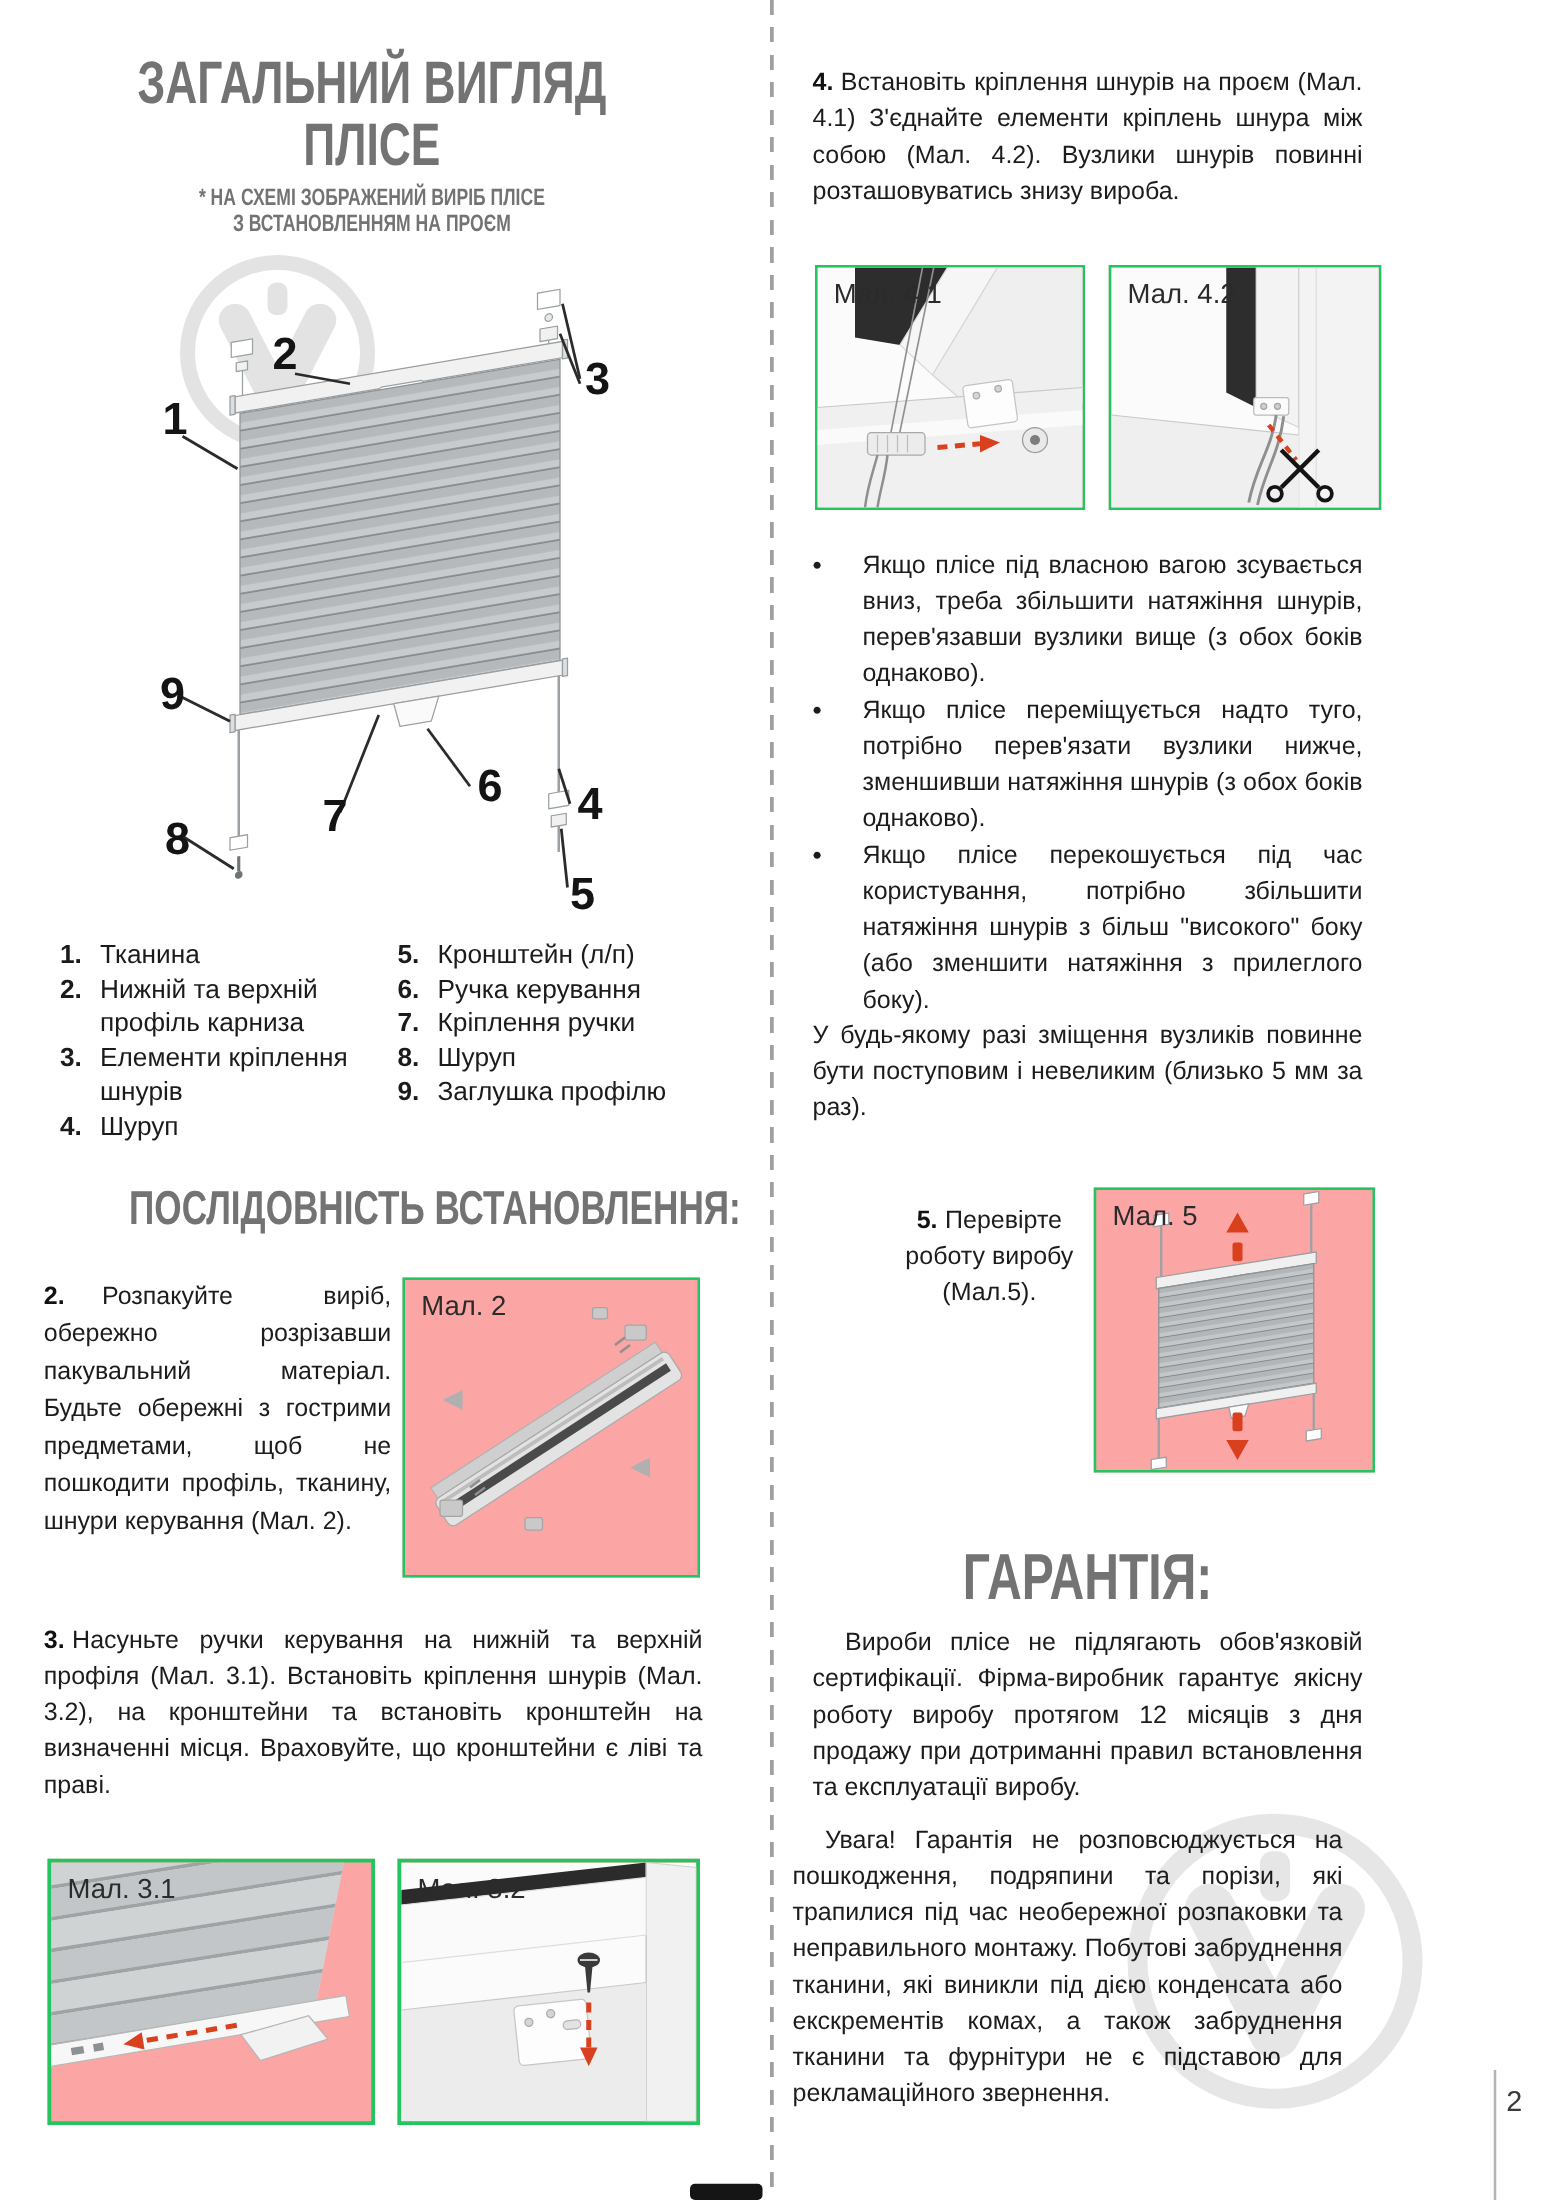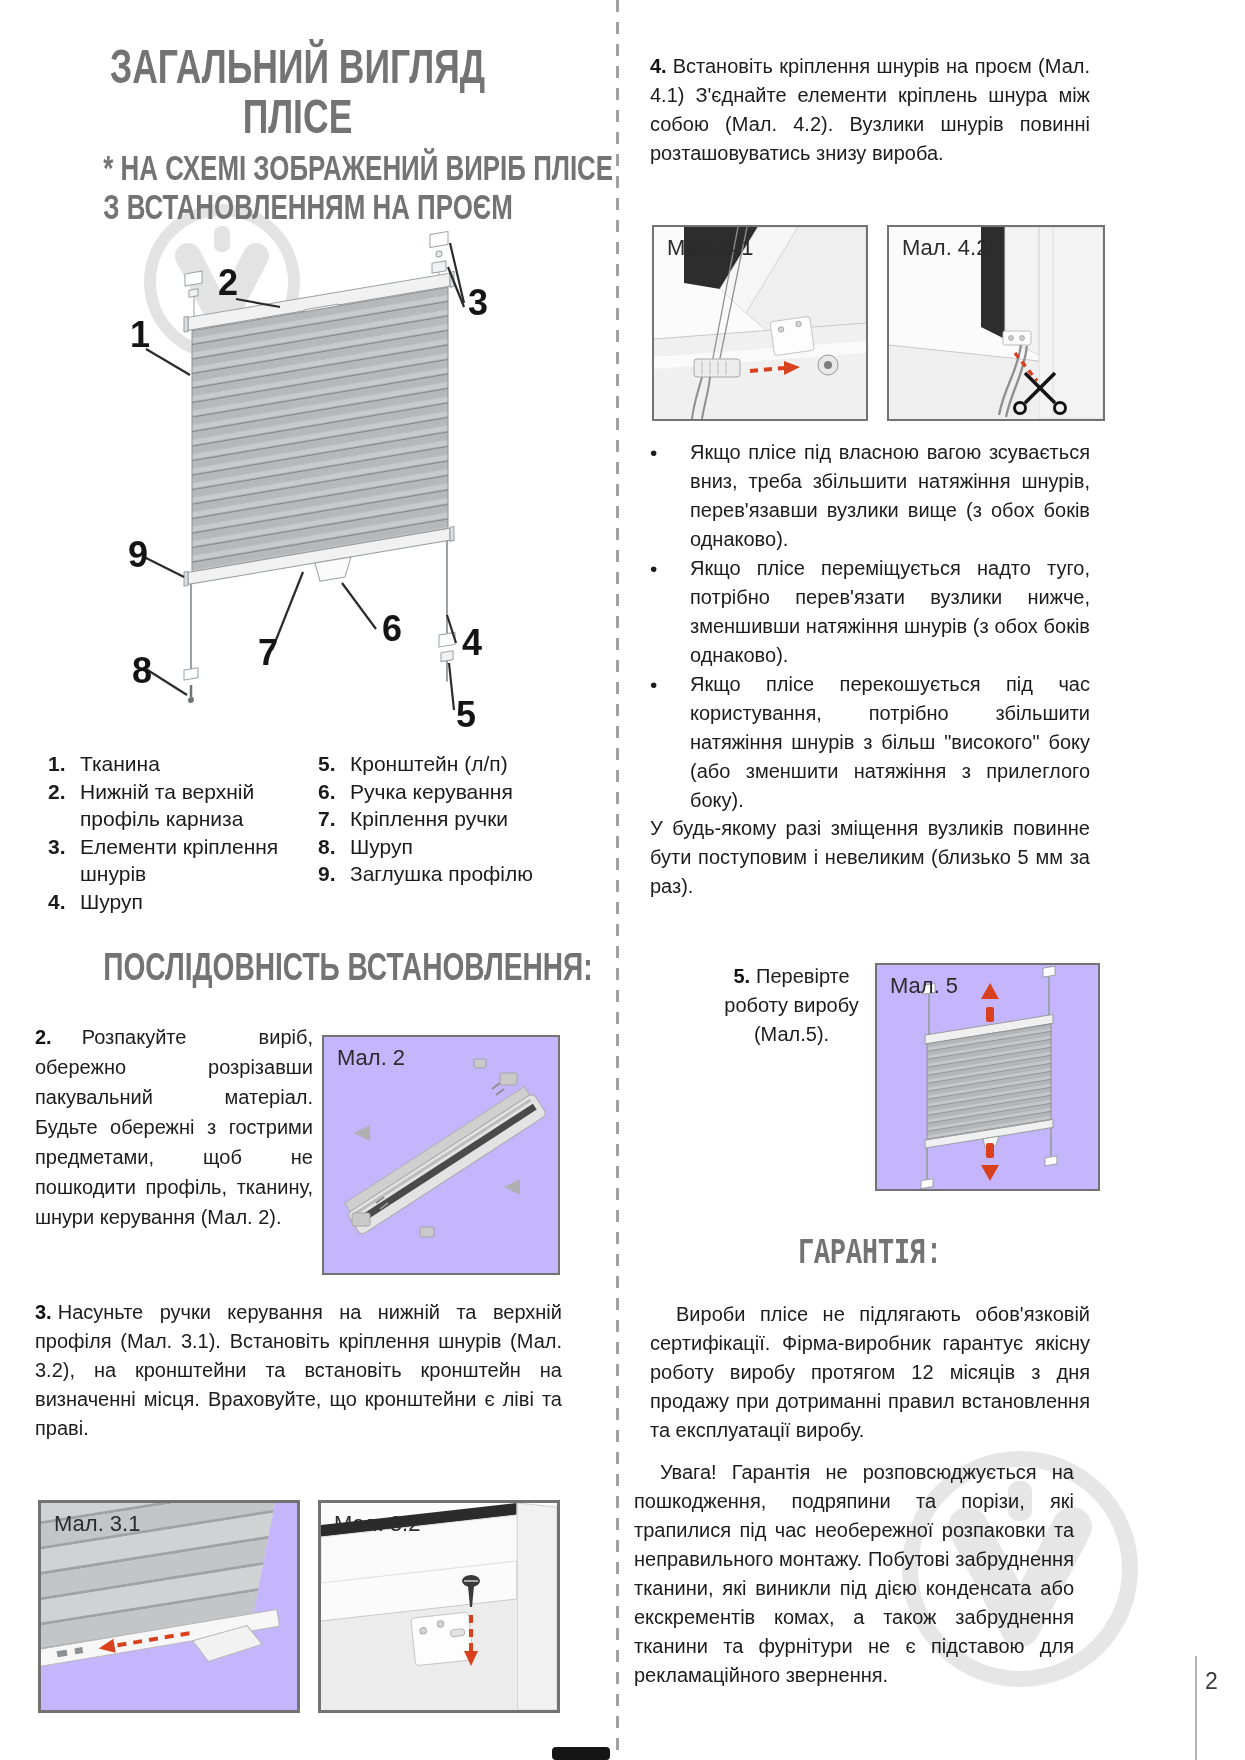--- a/index.html
+++ b/index.html
@@ -12,36 +12,36 @@
   .abs { position:absolute; }
   .layer { z-index:2; }
   .wm { z-index:1; }
   .divider {
     left:616px; top:0; width:3px; height:1760px; z-index:3;
     background:repeating-linear-gradient(to bottom,#a0a0a0 0 12px, transparent 12px 22px);
   }
   .h-cond { font-weight:700; color:#737373; text-align:center; }
   .h-cond .ln { display:block; transform:scaleX(0.74); transform-origin:50% 50%; white-space:nowrap; }
   .title { font-size:48px; line-height:1.04; }
-  .subtitle { font-size:35px; line-height:1.12; }
+  .subtitle { font-size:19px; line-height:1.12; }
   .sec-head { font-size:38px; line-height:1.0; }
-  .g-head { font-size:36px; line-height:1.0;font-family:Liberation Mono, monospace; }
+  .g-head { font-size:52px; line-height:1.0; }
   .body { font-size:20px; line-height:29px; text-align:justify; color:#1c1c1c; }
   .body .num { font-weight:700; color:#111; }
   .gap-big { margin-right:30px; }
   .gap-sm { margin-right:6px; }
   .indent { text-indent:26px; }
   .leg { font-size:21px; line-height:27.5px; }
   .leg-item { display:flex; }
   .leg-num { width:32px; font-weight:700; flex:0 0 32px; }
   .leg-txt { flex:1; }
   .bullets .bullet { display:flex; }
   .bullets .dot { flex:0 0 40px; width:40px; font-size:21px; line-height:29px; }
   .bullets .btxt { flex:1; }
-  .figbox { position:absolute; border:2px solid #737373; background:#c4b5fd; z-index:2;margin-top:13px; }
+  .figbox { position:absolute; border:2px solid #22c55e; background:#fca5a5; z-index:2; }
   .figbox svg { position:absolute; left:0; top:0; }
   .figlabel { position:absolute; left:13px; top:8px; font-size:22px; color:#2b2b2b; z-index:2; }
   .co-text { font-weight:700; fill:#141414; font-family:"Liberation Sans",sans-serif; }
   .pagenum { font-size:23px; color:#3a3a3a; }
   .vline { width:2px; background:#b3b3b3; }
   .bottom-mark { background:#151515; border-radius:4px; z-index:3; }
 </style>
 </head>
 <body>
 

